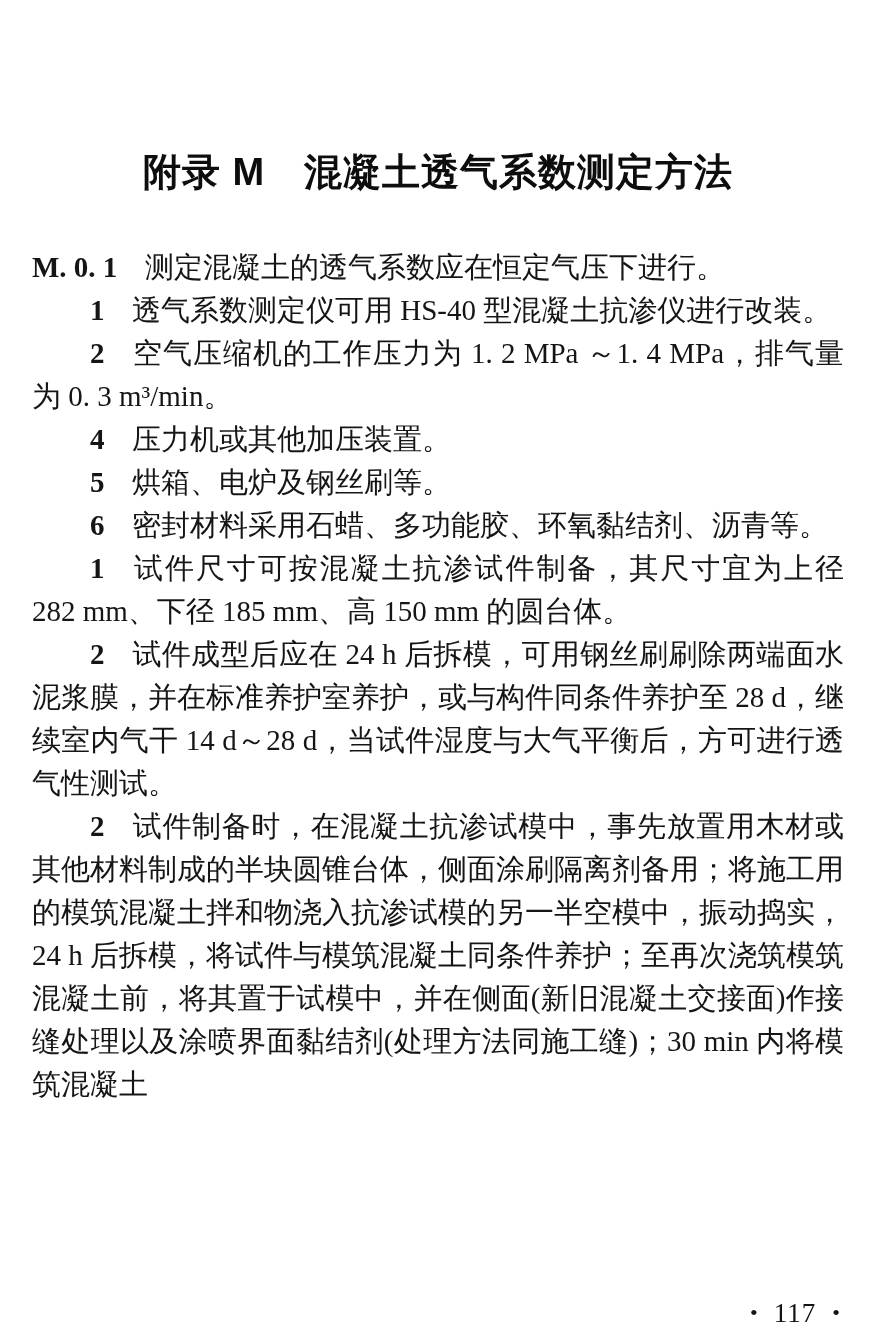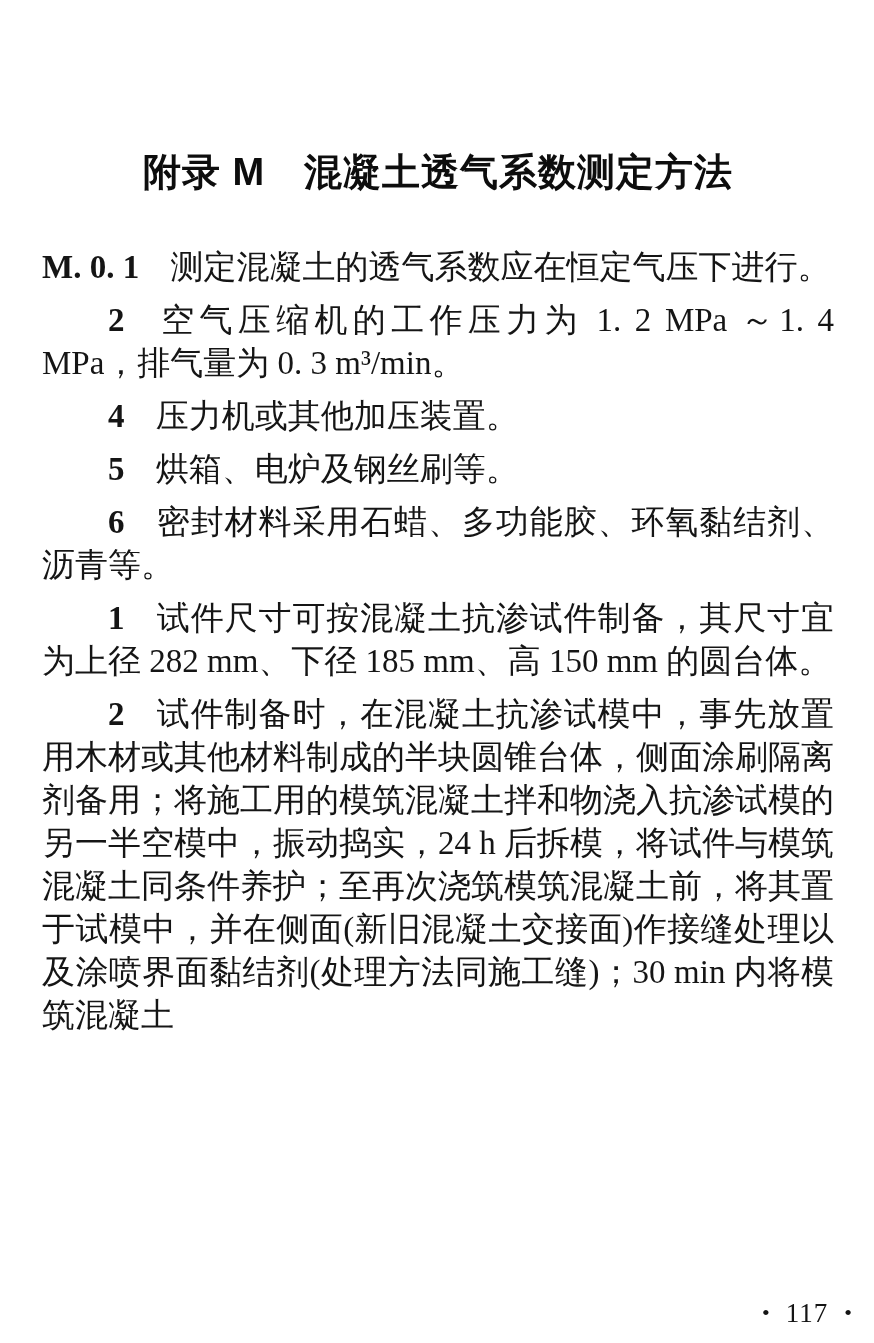--- a/index.html
+++ b/index.html
@@ -22,36 +22,36 @@
     font-family: "Liberation Sans", "DejaVu Sans", sans-serif;
     font-weight: bold;
     font-size: 38px;
     line-height: 52px;
     text-align: center;
     margin: 0 0 48px 0;
     letter-spacing: 1px;
     color: #0d0d0d;
   }
   .content p.para {
-    font-size: 33px;
+    font-size: 29px;
     line-height: 43px;
-    margin: 10px;
+    margin: 0;
     text-align: justify;
   }
   .para .label {
     font-weight: bold;
     margin-right: 0.95em;
     font-family: "Liberation Serif", "DejaVu Serif", serif;
   }
   .para.item {
     text-indent: 2em;
   }
   .page-footer {
     position: absolute;
-    right: 22px;
+    right: 34px;
     bottom: 14px;
     font-size: 27px;
     line-height: 32px;
     color: #141414;
     white-space: nowrap;
   }
   .page-footer .dot {
     font-size: 22px;
     vertical-align: 2px;
   }
@@ -61,24 +61,26 @@
   }
 </style>
 </head>
 <body>
 
 <div class="page">
   <h1 class="title">附录 M　混凝土透气系数测定方法</h1>
 
   <main class="content">
       <p class="para clause"><span class="label">M. 0. 1</span><span class="text">测定混凝土的透气系数应在恒定气压下进行。</span></p>
+      <p class="para item"><span class="label">1</span><span class="text">透气系数测定仪可用 HS-40 型混凝土抗渗仪进行改装。</span></p>
       <p class="para item"><span class="label">2</span><span class="text">空气压缩机的工作压力为 1. 2 MPa ～1. 4 MPa，排气量为 0. 3 m³/min。</span></p>
       <p class="para item"><span class="label">4</span><span class="text">压力机或其他加压装置。</span></p>
       <p class="para item"><span class="label">5</span><span class="text">烘箱、电炉及钢丝刷等。</span></p>
       <p class="para item"><span class="label">6</span><span class="text">密封材料采用石蜡、多功能胶、环氧黏结剂、沥青等。</span></p>
       <p class="para item"><span class="label">1</span><span class="text">试件尺寸可按混凝土抗渗试件制备，其尺寸宜为上径 282 mm、下径 185 mm、高 150 mm 的圆台体。</span></p>
+      <p class="para item"><span class="label">2</span><span class="text">试件成型后应在 24 h 后拆模，可用钢丝刷刷除两端面水泥浆膜，并在标准养护室养护，或与构件同条件养护至 28 d，继续室内气干 14 d～28 d，当试件湿度与大气平衡后，方可进行透气性测试。</span></p>
       <p class="para item"><span class="label">2</span><span class="text">试件制备时，在混凝土抗渗试模中，事先放置用木材或其他材料制成的半块圆锥台体，侧面涂刷隔离剂备用；将施工用的模筑混凝土拌和物浇入抗渗试模的另一半空模中，振动捣实，24 h 后拆模，将试件与模筑混凝土同条件养护；至再次浇筑模筑混凝土前，将其置于试模中，并在侧面(新旧混凝土交接面)作接缝处理以及涂喷界面黏结剂(处理方法同施工缝)；30 min 内将模筑混凝土</span></p>
     </main>
 
   <footer class="page-footer">
     <span class="dot">•</span><span class="num">117</span><span class="dot">•</span>
   </footer>
 </div>
 
 </body></html>

